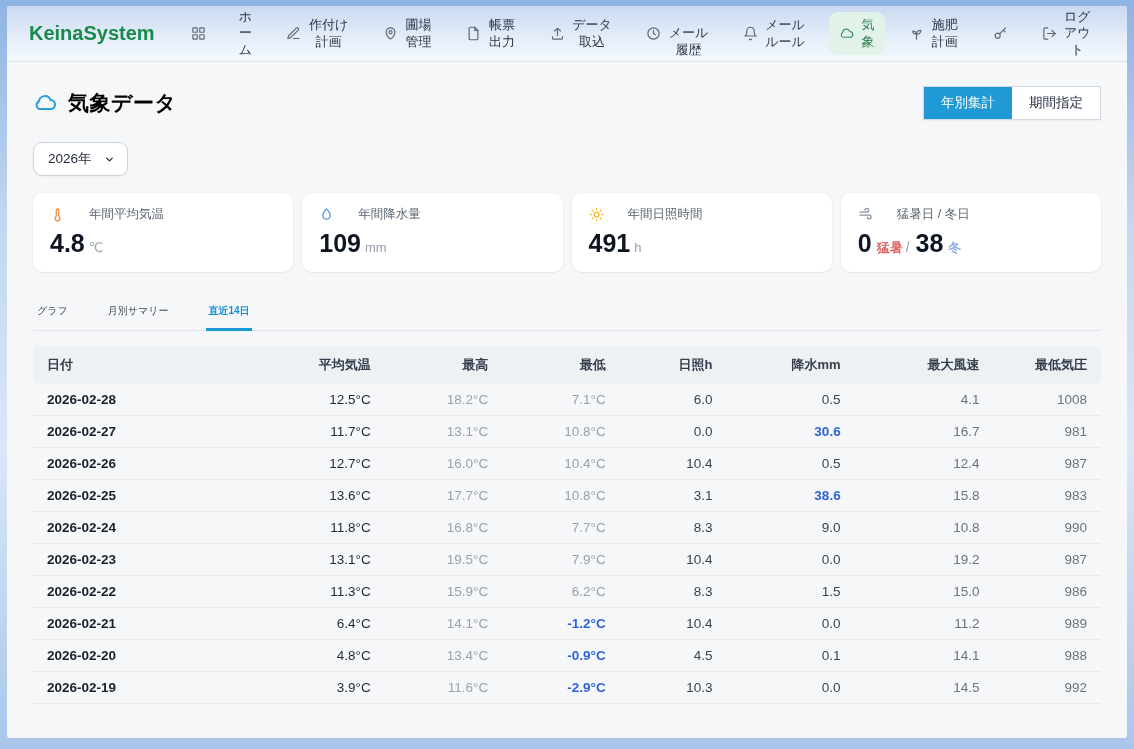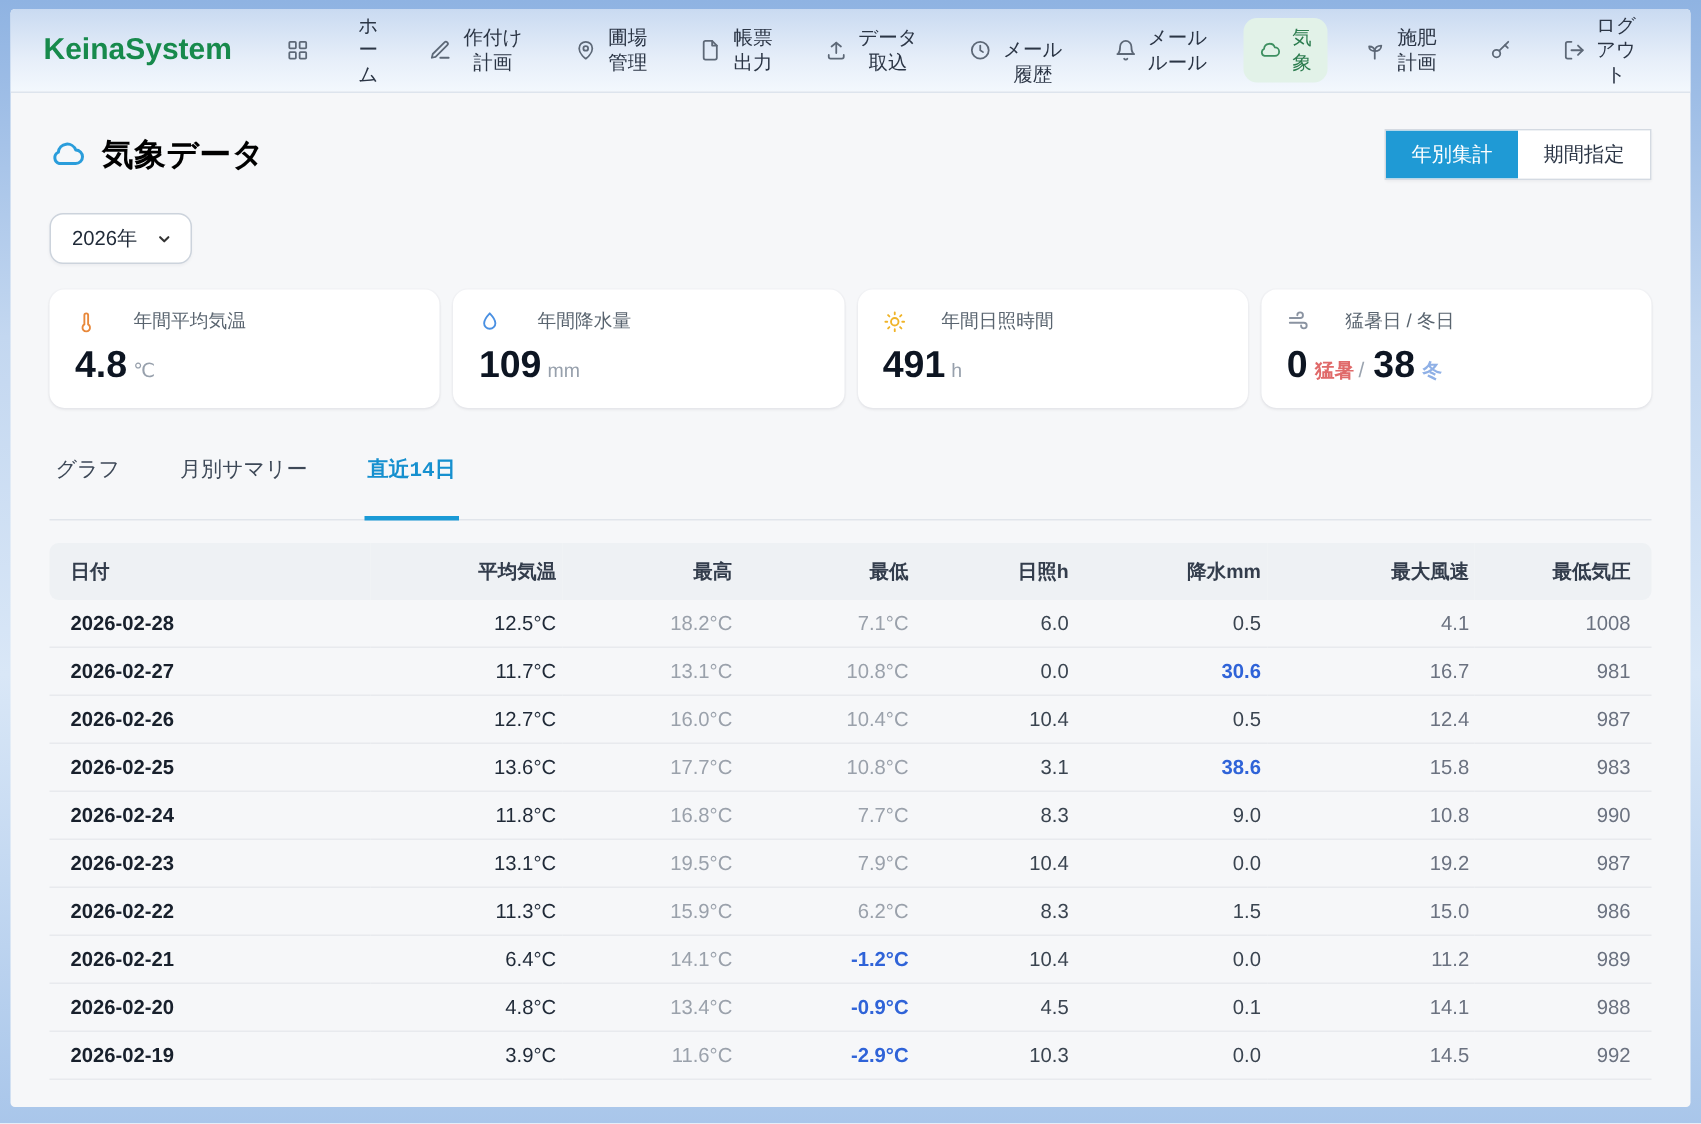--- a/index.html
+++ b/index.html
@@ -68,22 +68,22 @@
   .icon-thermo { color:#e8883a; } .icon-drop { color:#4a90e2; }
   .icon-sun { color:#f0b429; } .icon-wind { color:#8a93a1; }
   .card-value { margin-top:6px; font-size:25px; font-weight:700; color:#0d1522; }
   .card-value .unit { font-size:13px; font-weight:400; color:#97a0ac; margin-left:4px; }
   .v-hot { font-size:13px; font-weight:700; color:#e06a6a; margin:0 3px 0 5px; }
   .v-sep { font-size:14px; font-weight:400; color:#9aa3af; margin-right:6px; }
   .v-cold { font-size:13px; font-weight:700; color:#8fb0e6; margin-left:5px; }
 
   
   .tabs { margin-top:25px; display:flex; gap:36px; border-bottom:1px solid #e1e5eb; padding-left:2px; }
-  .tab { padding:7px 2px 22px; font-size:14px; color:#3d4857; cursor:pointer;
-    border-bottom:3px solid transparent; margin-bottom:-1px;font-family:Liberation Mono, monospace; }
+  .tab { padding:7px 2px 10px; font-size:10px; color:#3d4857; cursor:pointer;
+    border-bottom:3px solid transparent; margin-bottom:-1px; }
   .tab.active { color:#1690cf; font-weight:700; border-bottom-color:#1a9ad6; }
 
   
   table { margin-top:15px; width:100%; border-collapse:collapse; table-layout:fixed; font-size:13.5px; }
   col.c0{width:20%} col.c1{width:12%} col.c2{width:11%} col.c3{width:11%}
   col.c4{width:10%} col.c5{width:12%} col.c6{width:13%} col.c7{width:11%}
   thead th { background:#eef1f4; font-weight:700; color:#333d4c; padding:10px 4px;
     text-align:right; font-size:13px; }
   thead th:first-child { text-align:left; padding-left:14px; border-radius:6px 0 0 6px; }
   thead th:last-child { padding-right:14px; border-radius:0 6px 6px 0; }

